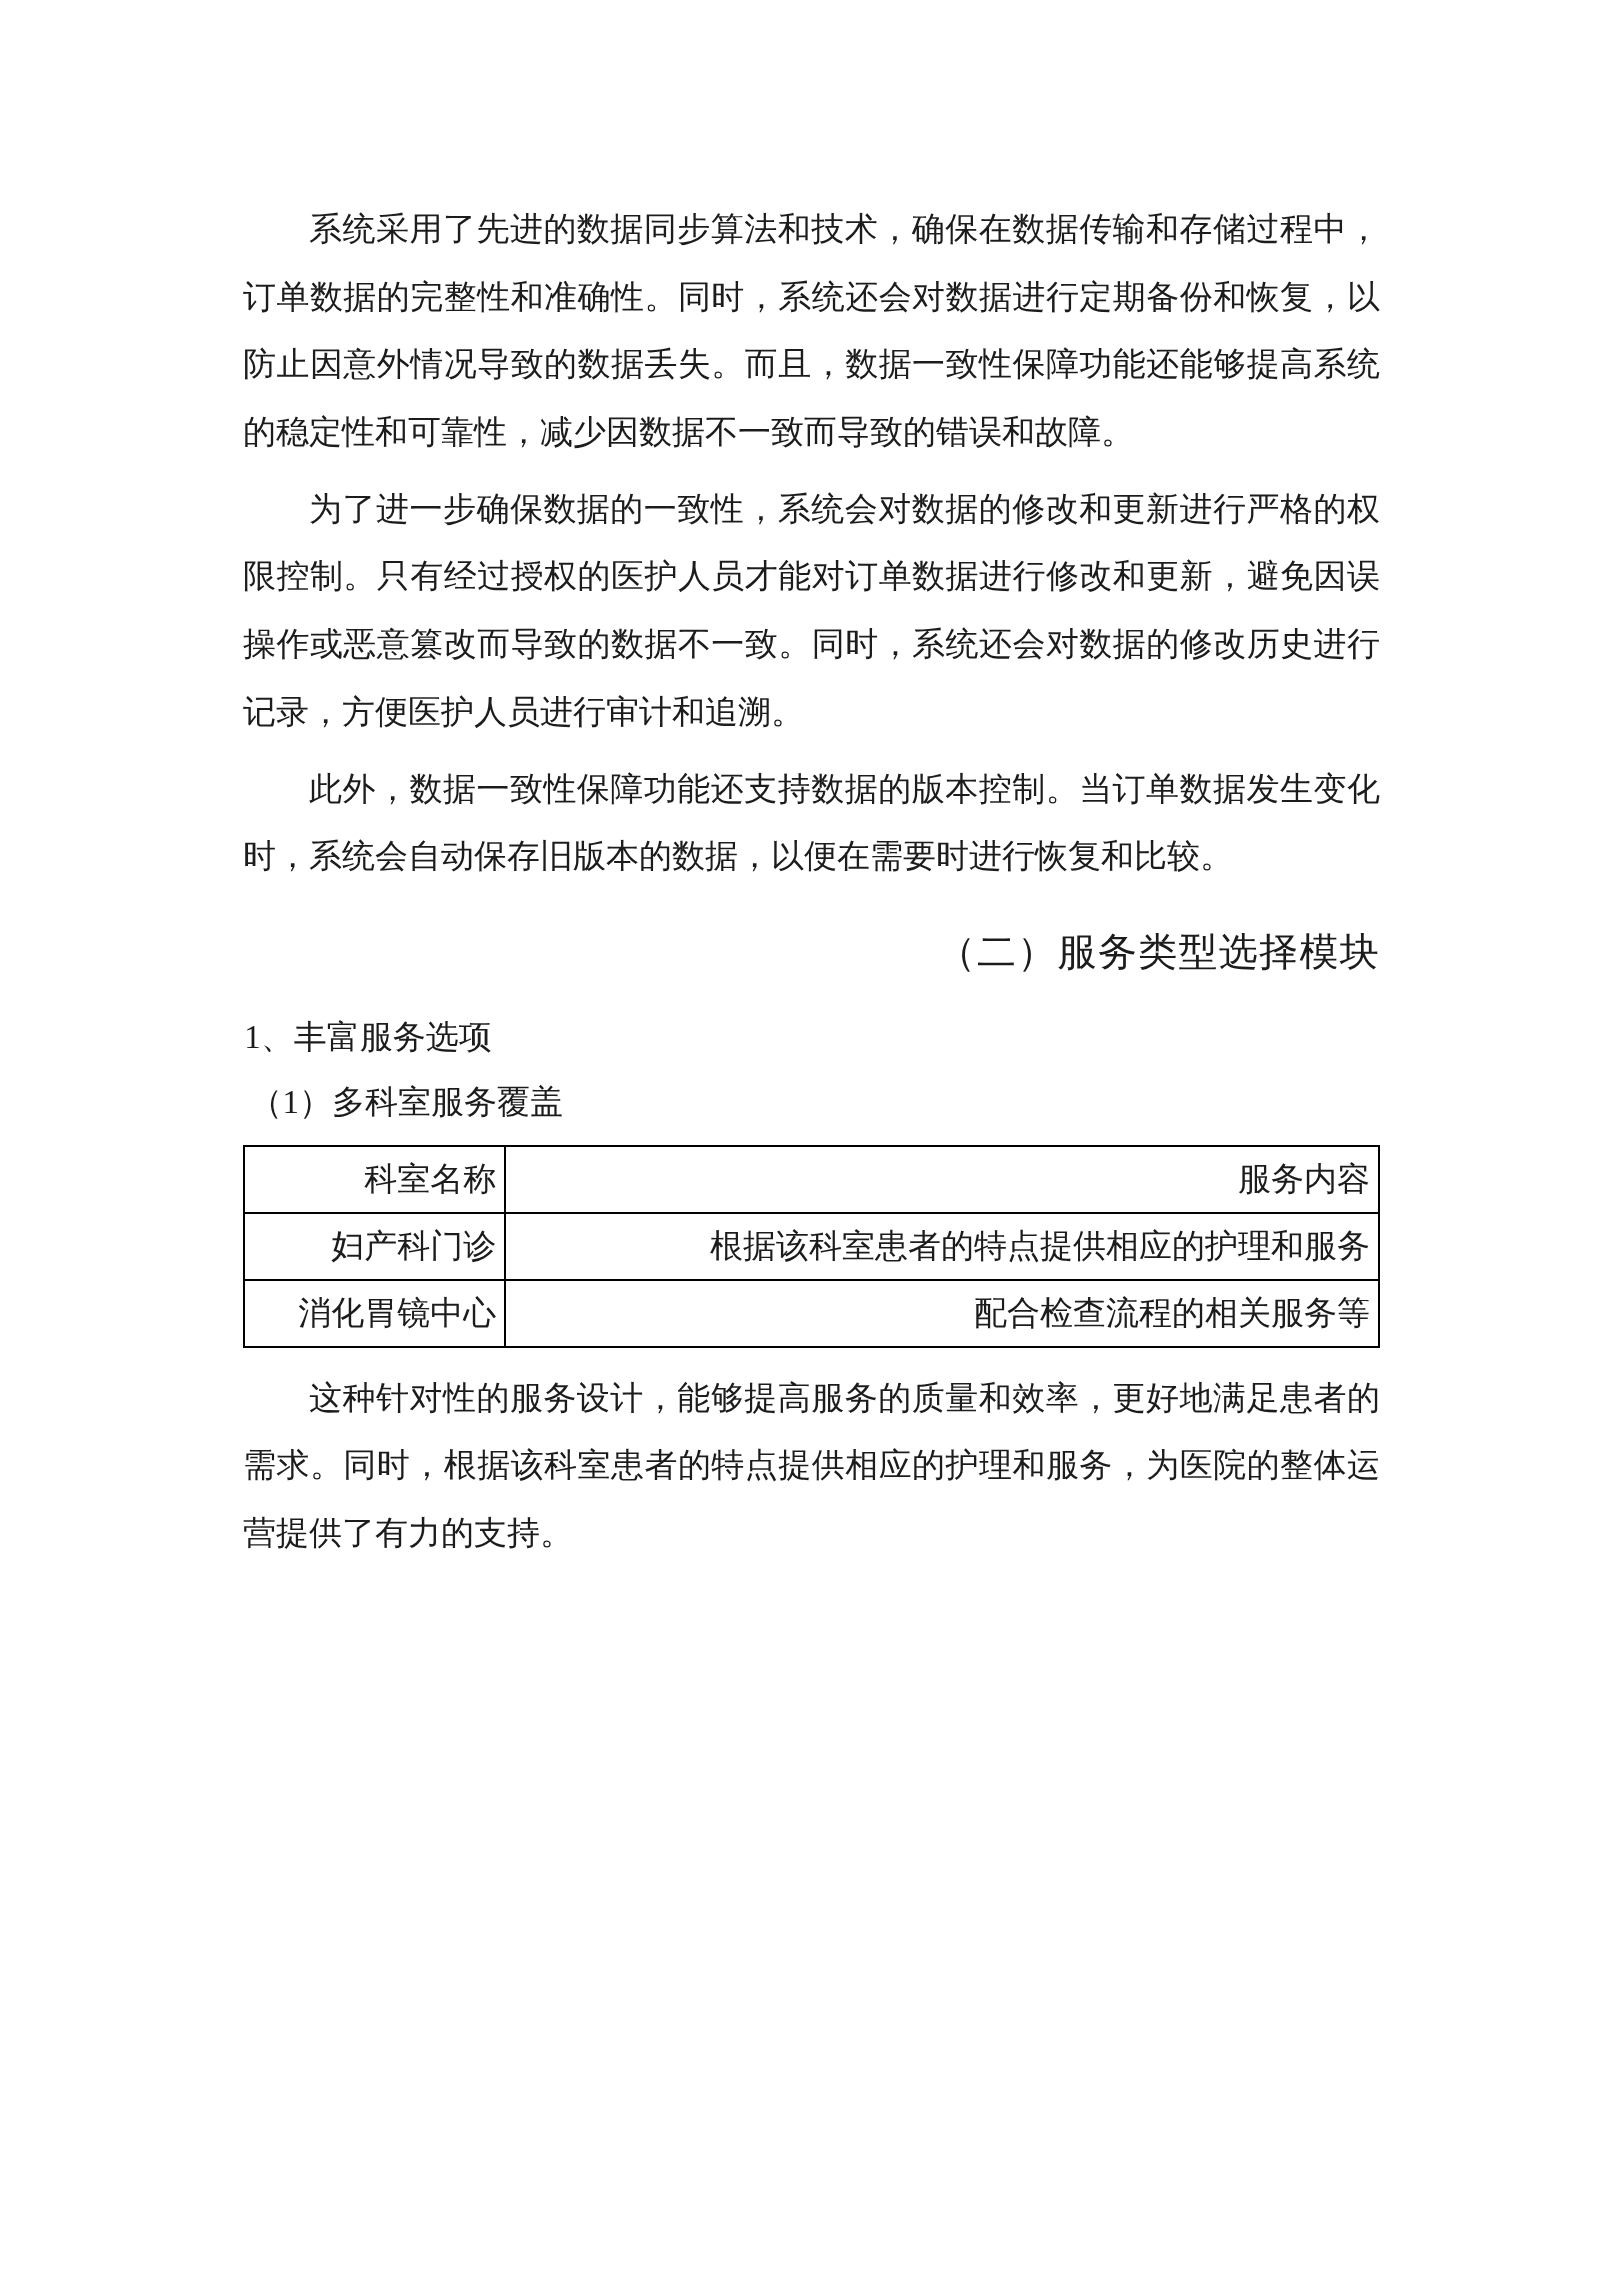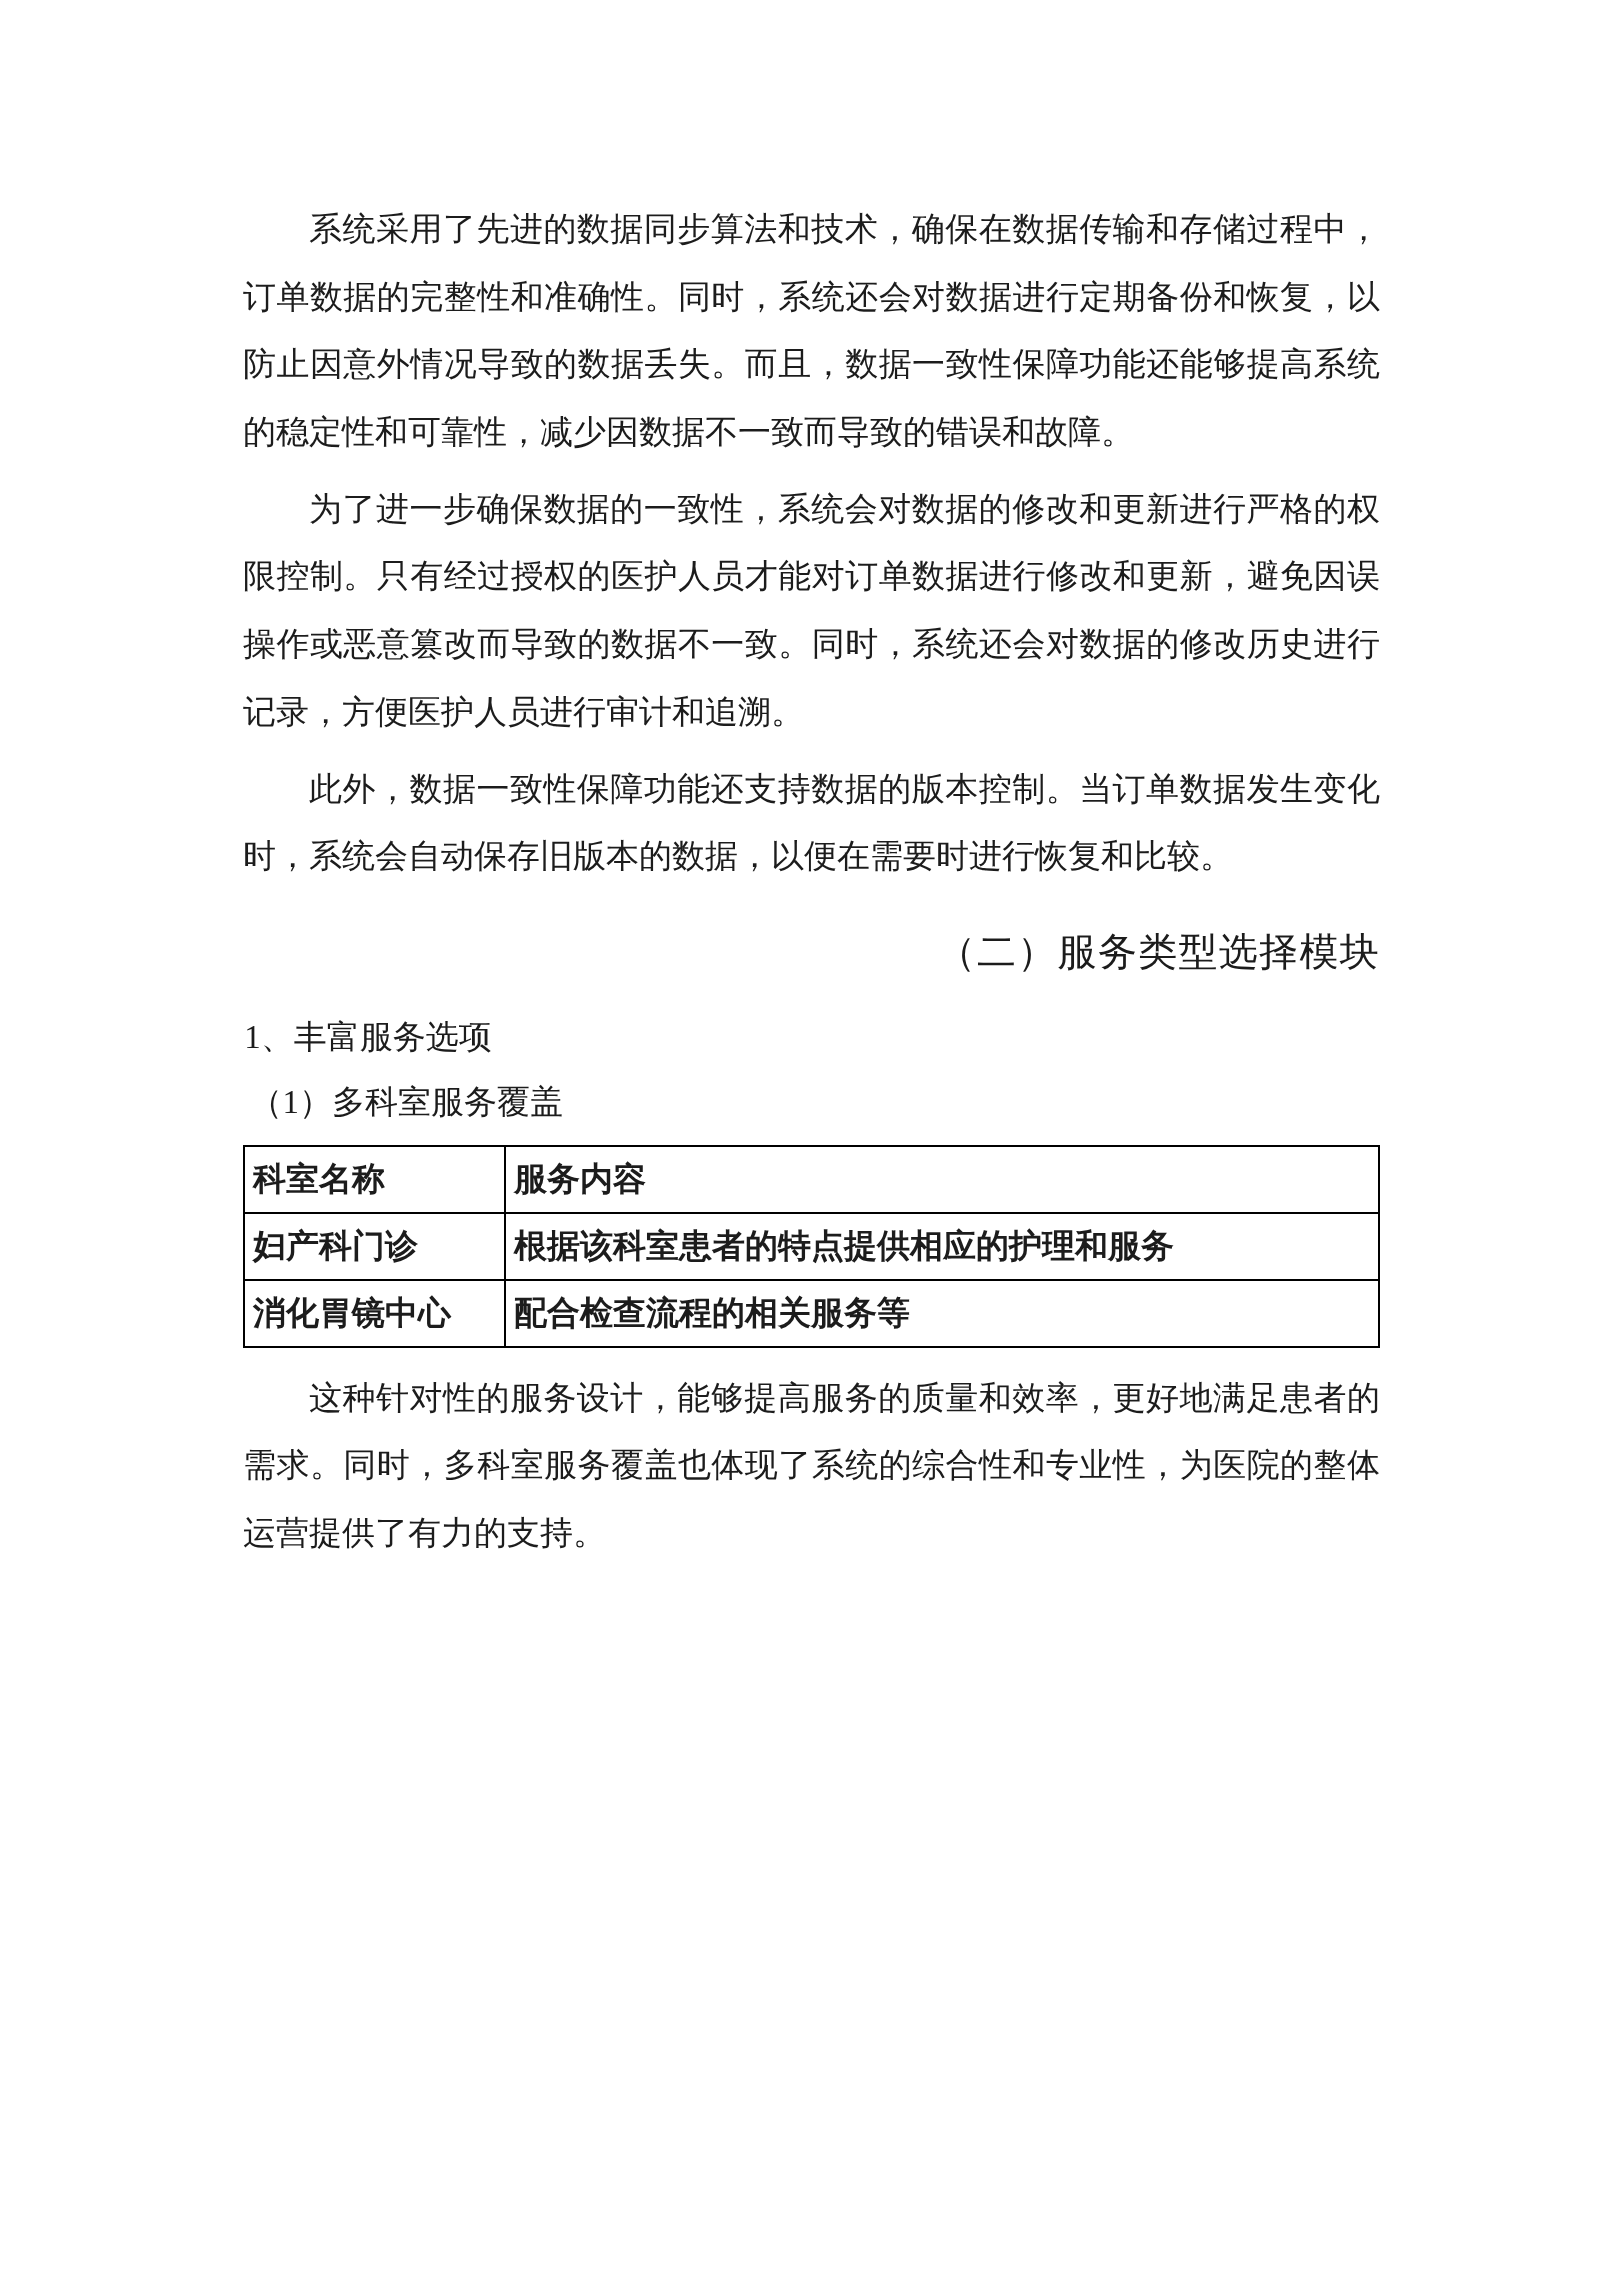--- a/index.html
+++ b/index.html
@@ -36,23 +36,23 @@
   .sub-heading.second { margin-left: 6.5px; margin-bottom: 14.4px; }
   table.service-table {
     width: 100%;
     border-collapse: collapse;
     table-layout: fixed;
     margin: 3.9px 0 17px 0;
   }
   table.service-table th,
   table.service-table td {
     border: 2px solid #000000;
-    font-weight: 700;
+    font-weight: 400;
     font-size: 33px;
-    text-align: left;
+    text-align: right;
     vertical-align: middle;
     height: 67px;
     padding: 5.2px 7.9px;
   }
   .col-dept { width: 23%; }
   .col-svc  { width: 77%; }
 </style>
 </head>
 <body>
 
@@ -88,16 +88,16 @@
       </tr>
       <tr>
         <td>消化胃镜中心</td>
         <td>配合检查流程的相关服务等</td>
       </tr>
     </tbody>
   </table>
 
 
 
-  <p class="body-para">这种针对性的服务设计，能够提高服务的质量和效率，更好地满足患者的需求。同时，多科室服务覆盖也体现了系统的综合性和专业性，为医院的整体运营提供了有力的支持。</p>
+  <p class="body-para">这种针对性的服务设计，能够提高服务的质量和效率，更好地满足患者的需求。同时，根据该科室患者的特点提供相应的护理和服务，为医院的整体运营提供了有力的支持。</p>
 
 </div>
 
 
 </body></html>

